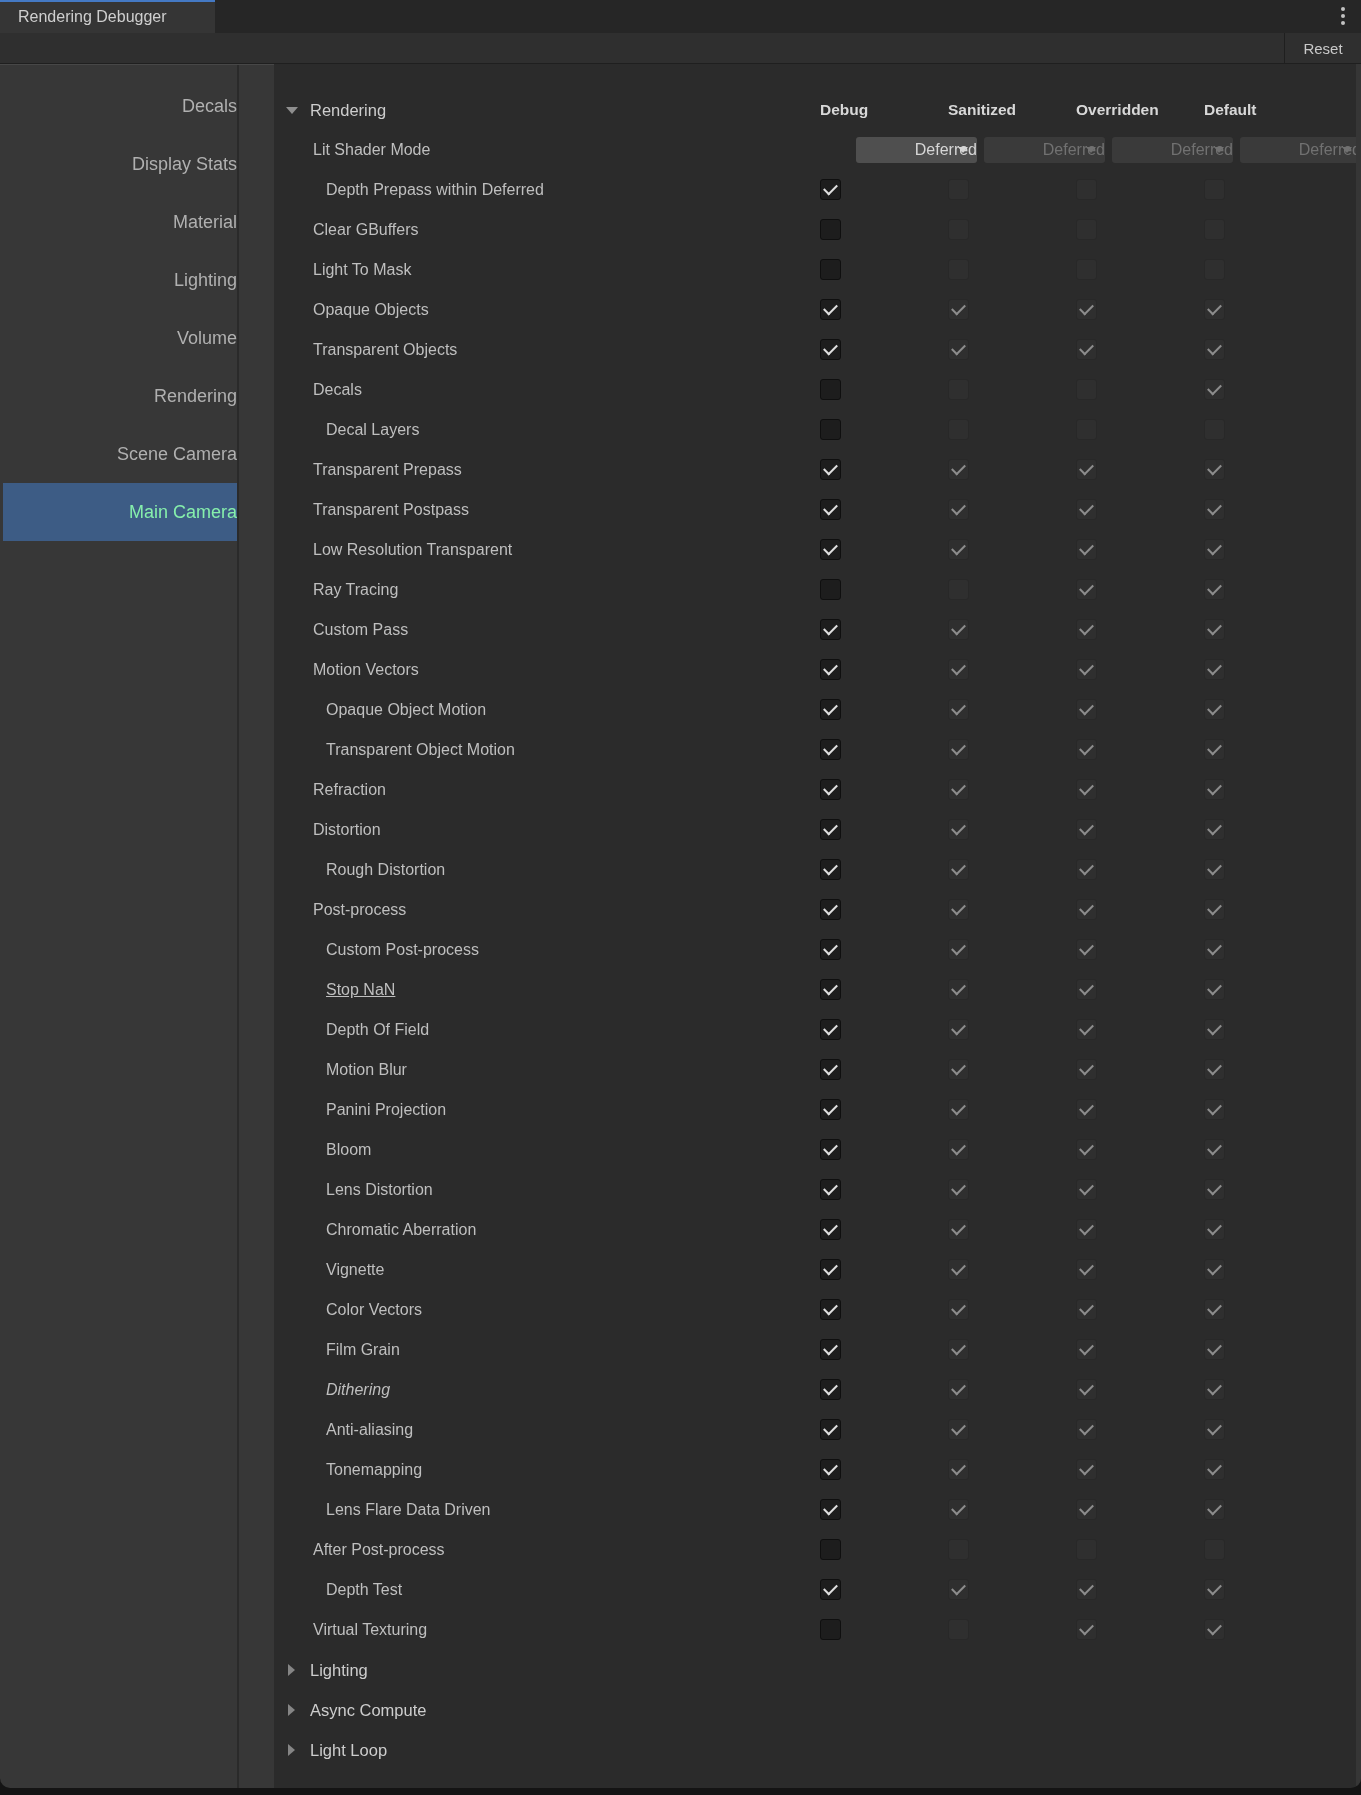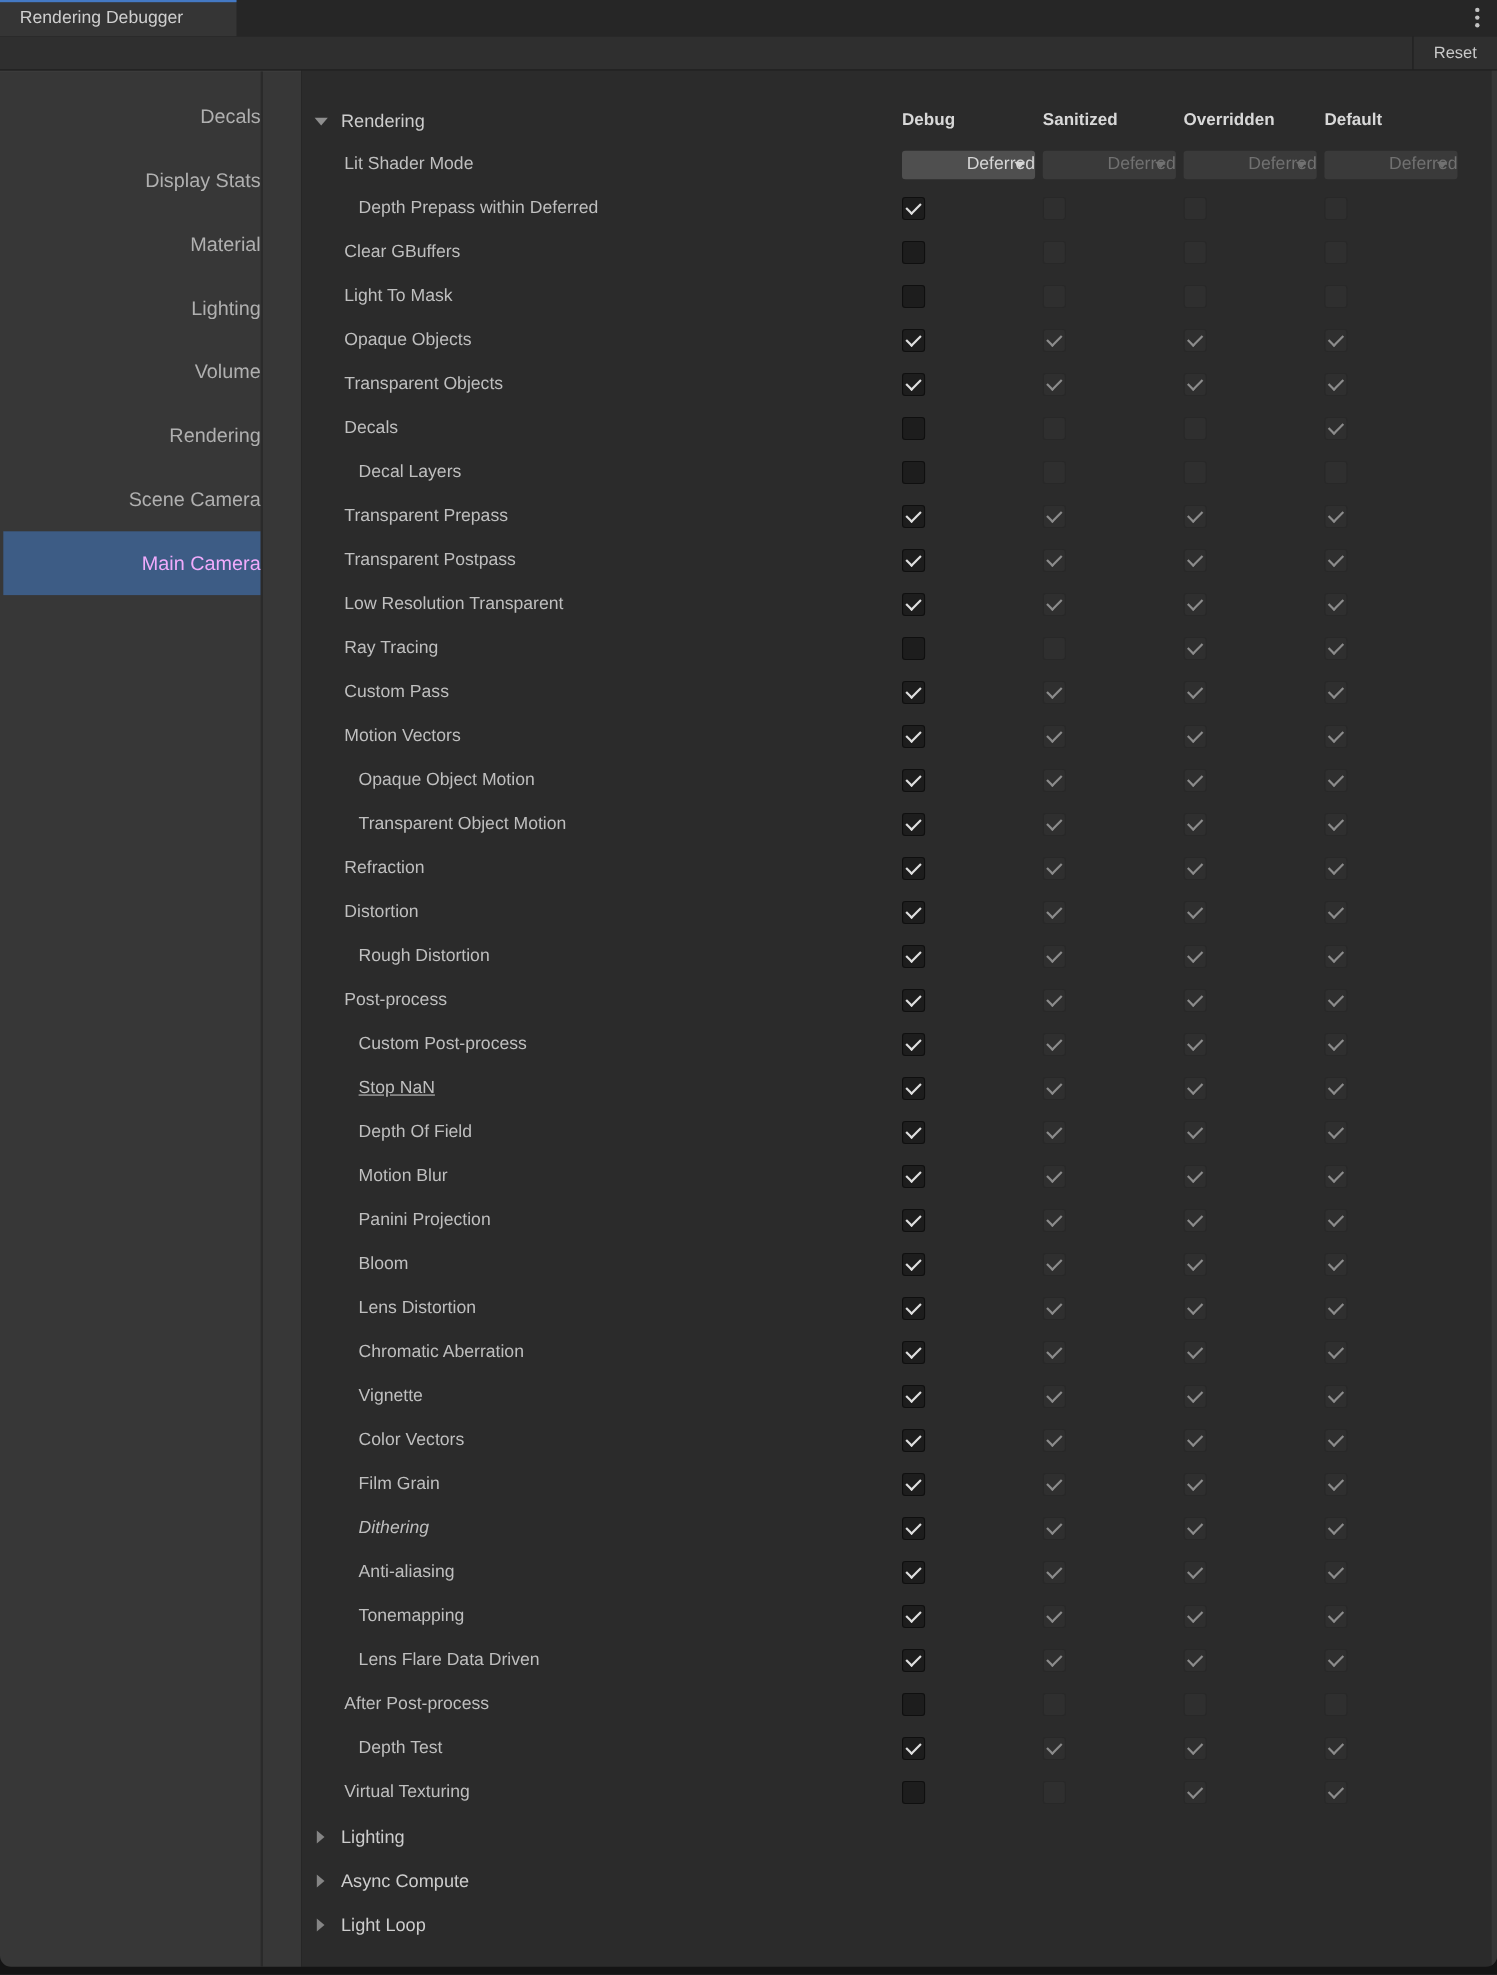--- a/index.html
+++ b/index.html
@@ -32,21 +32,21 @@
 
   
   .main{position:absolute;left:0;top:64px;width:100%;height:1724px;text-align:right;}
   .leftpane{
     position:absolute;left:0;top:0;width:274px;height:100%;background:#373737;
     border-top:1px solid #474747;box-sizing:border-box;border-bottom-left-radius:10px;
   }
   .vdiv{position:absolute;left:237px;top:0;width:2px;height:100%;background:#2a2a2a;}
   .sidebar-list{position:absolute;left:3px;top:12px;width:234px;}
   .sideitem{height:58px;line-height:58px;padding-left:20px;font-size:18px;color:#b0b0b0;cursor:pointer;}
-  .sideitem.sel{background:var(--sel);color:#f0abfc;padding-left:35px;}
+  .sideitem.sel{background:var(--sel);color:#86efac;padding-left:35px;}
 
   .content{
     position:absolute;left:274px;top:0;right:0;height:100%;background:#2b2b2b;
     border-bottom-right-radius:10px;overflow:hidden;
   }
   .gutter{position:absolute;right:0;top:0;width:5px;height:100%;background:#363636;}
 
   .headers{position:absolute;top:26px;left:0;height:40px;width:100%;}
   .hcell{position:absolute;font-weight:bold;font-size:15.5px;color:#d8d8d8;line-height:40px;}
 
@@ -63,21 +63,21 @@
   .cb.en{background:#1d1d1d;border:1px solid #0f0f0f;cursor:pointer;}
   .cb.dis{background:#2f2f2f;border:1px solid #282828;}
   .cb .chk{
     position:absolute;left:3px;top:4px;width:11px;height:6px;
     border-left:2.5px solid #dfdfdf;border-bottom:2.5px solid #dfdfdf;transform:rotate(-45deg);
   }
   .cb.dim .chk{border-color:#8c8c8c;}
 
   .dd{
     position:absolute;top:7px;width:121px;height:26px;border-radius:3px;box-sizing:border-box;
-    font-size:16px;line-height:26px;padding-left:10px;
+    font-size:16px;line-height:26px;padding-left:10px;margin-left:36px;
   }
   .dd.en{background:#4f4f4f;color:#d6d6d6;cursor:pointer;}
   .dd.dis{background:#3a3a3a;color:#717171;}
   .dd .arr{
     position:absolute;right:9px;top:10px;width:0;height:0;
     border-left:5px solid transparent;border-right:5px solid transparent;border-top:6px solid currentColor;
   }
 </style>
 </head>
 <body>

